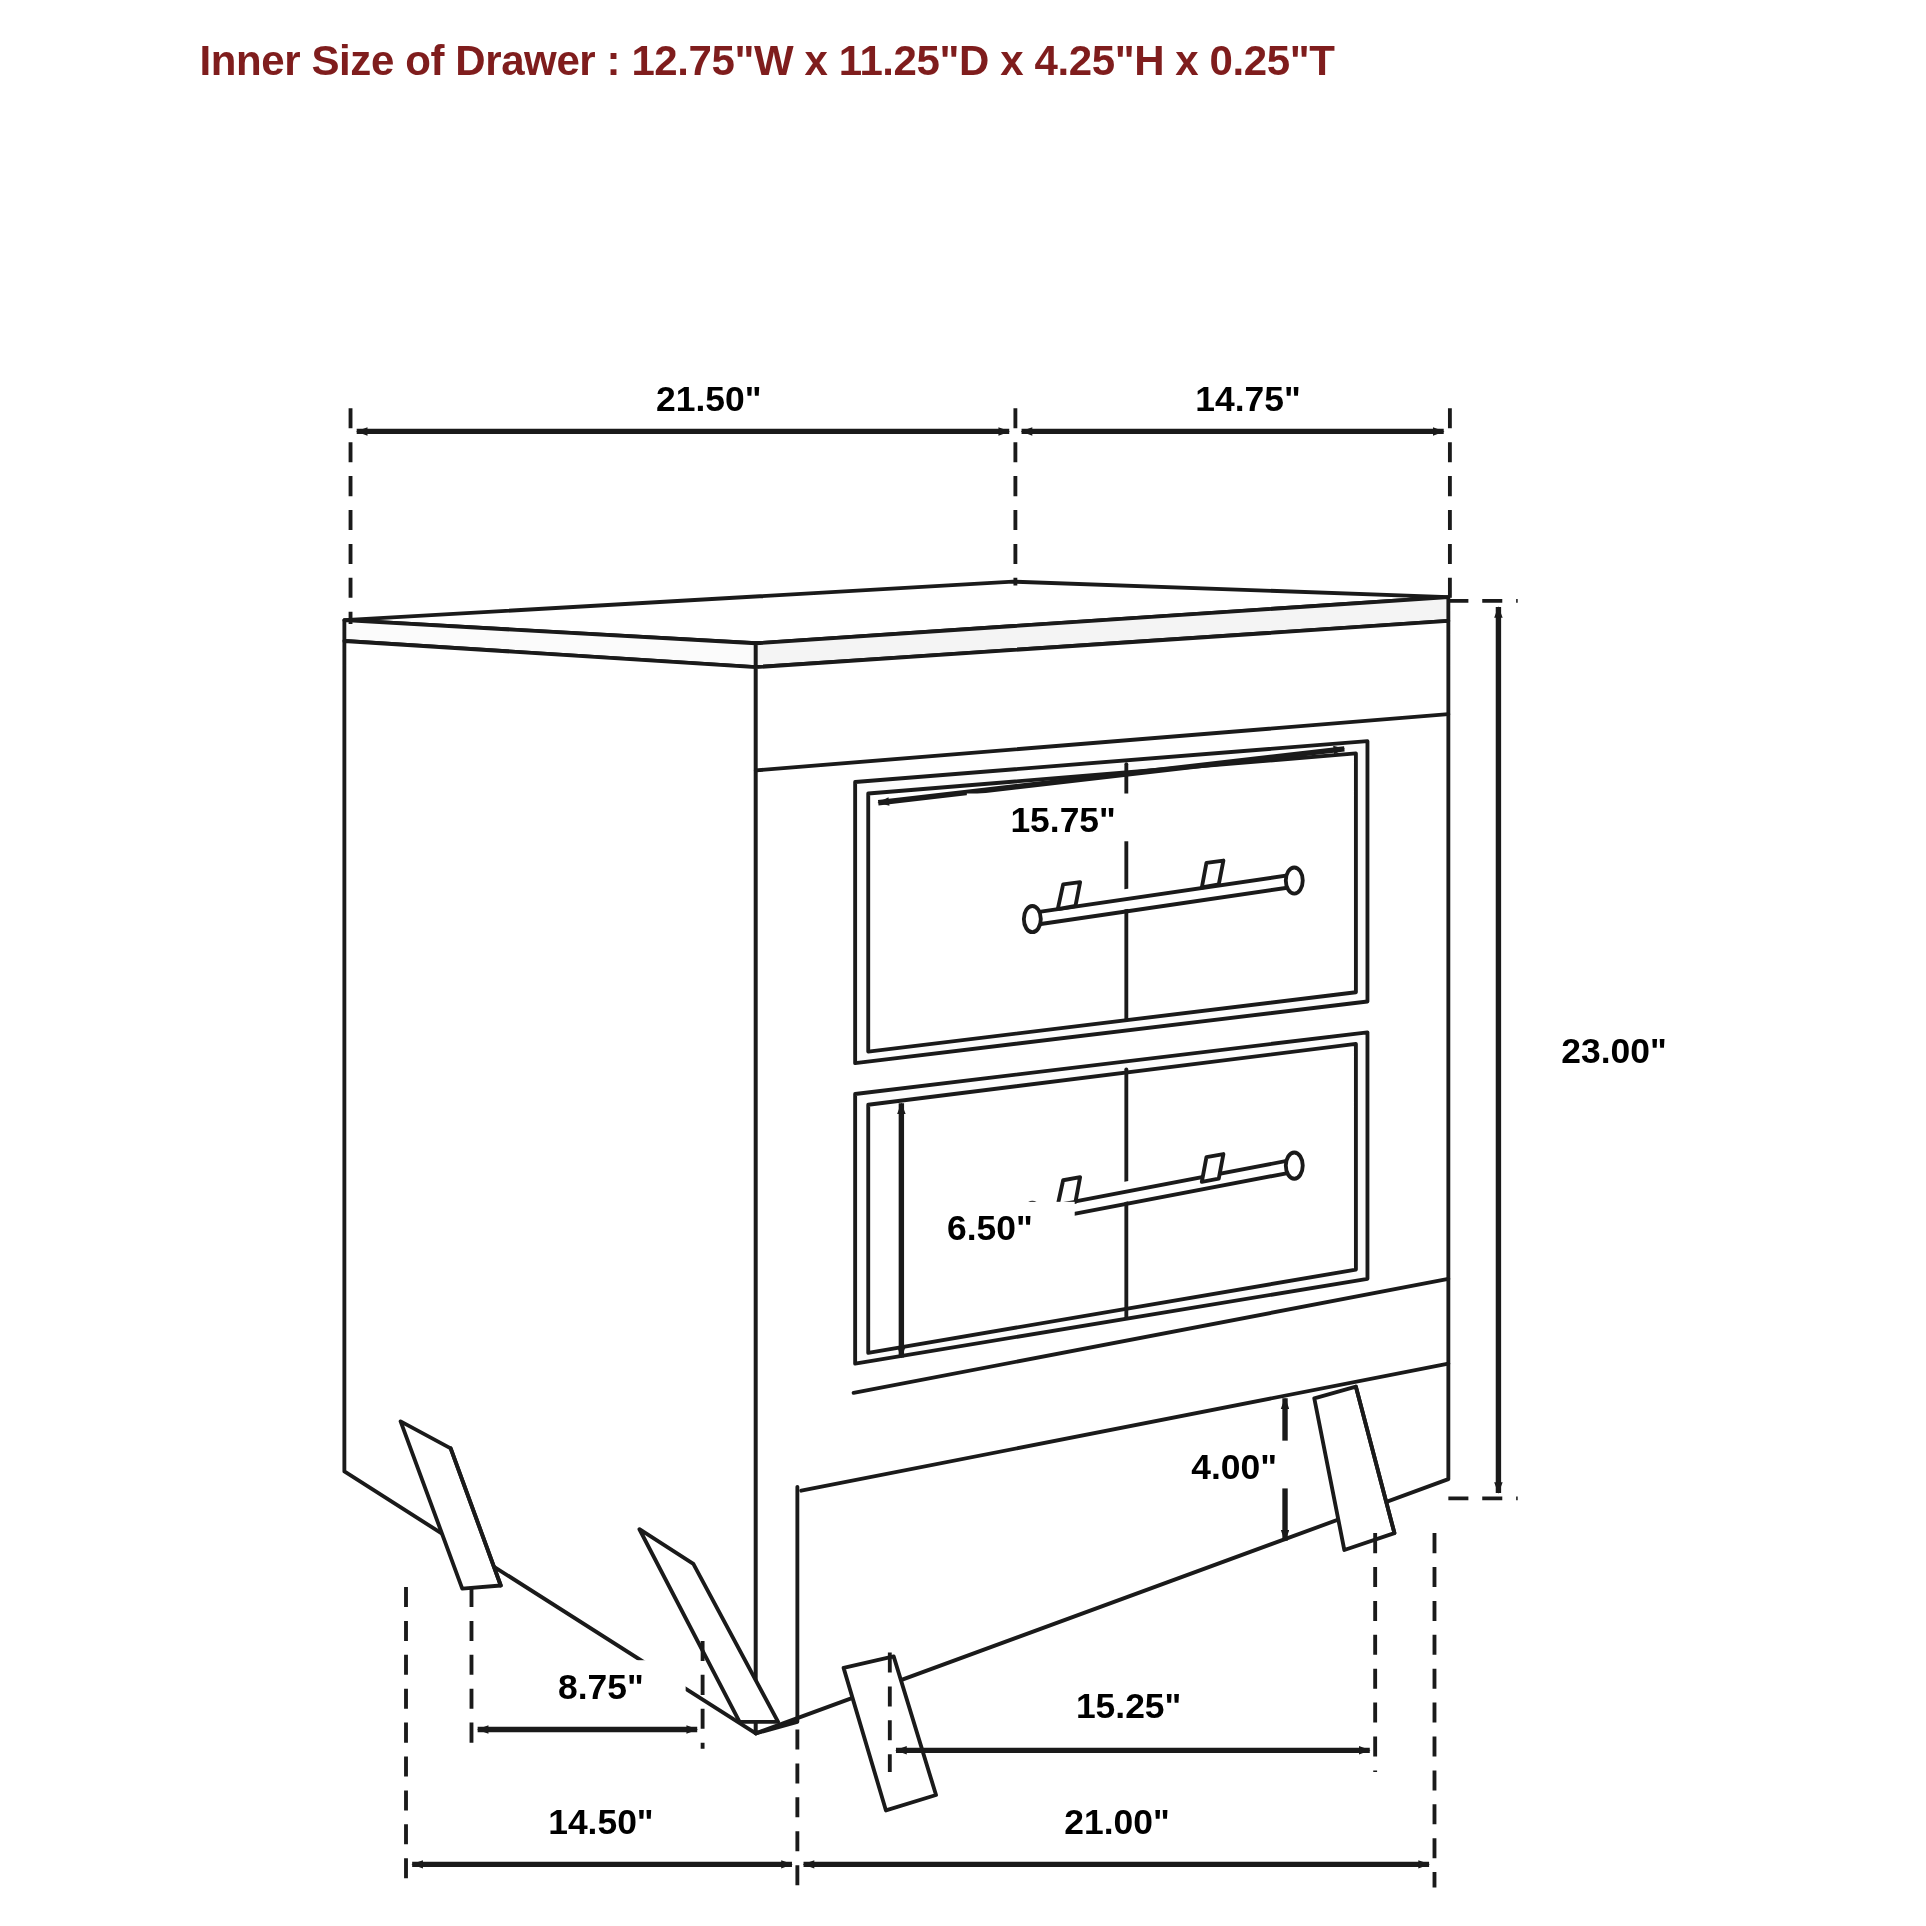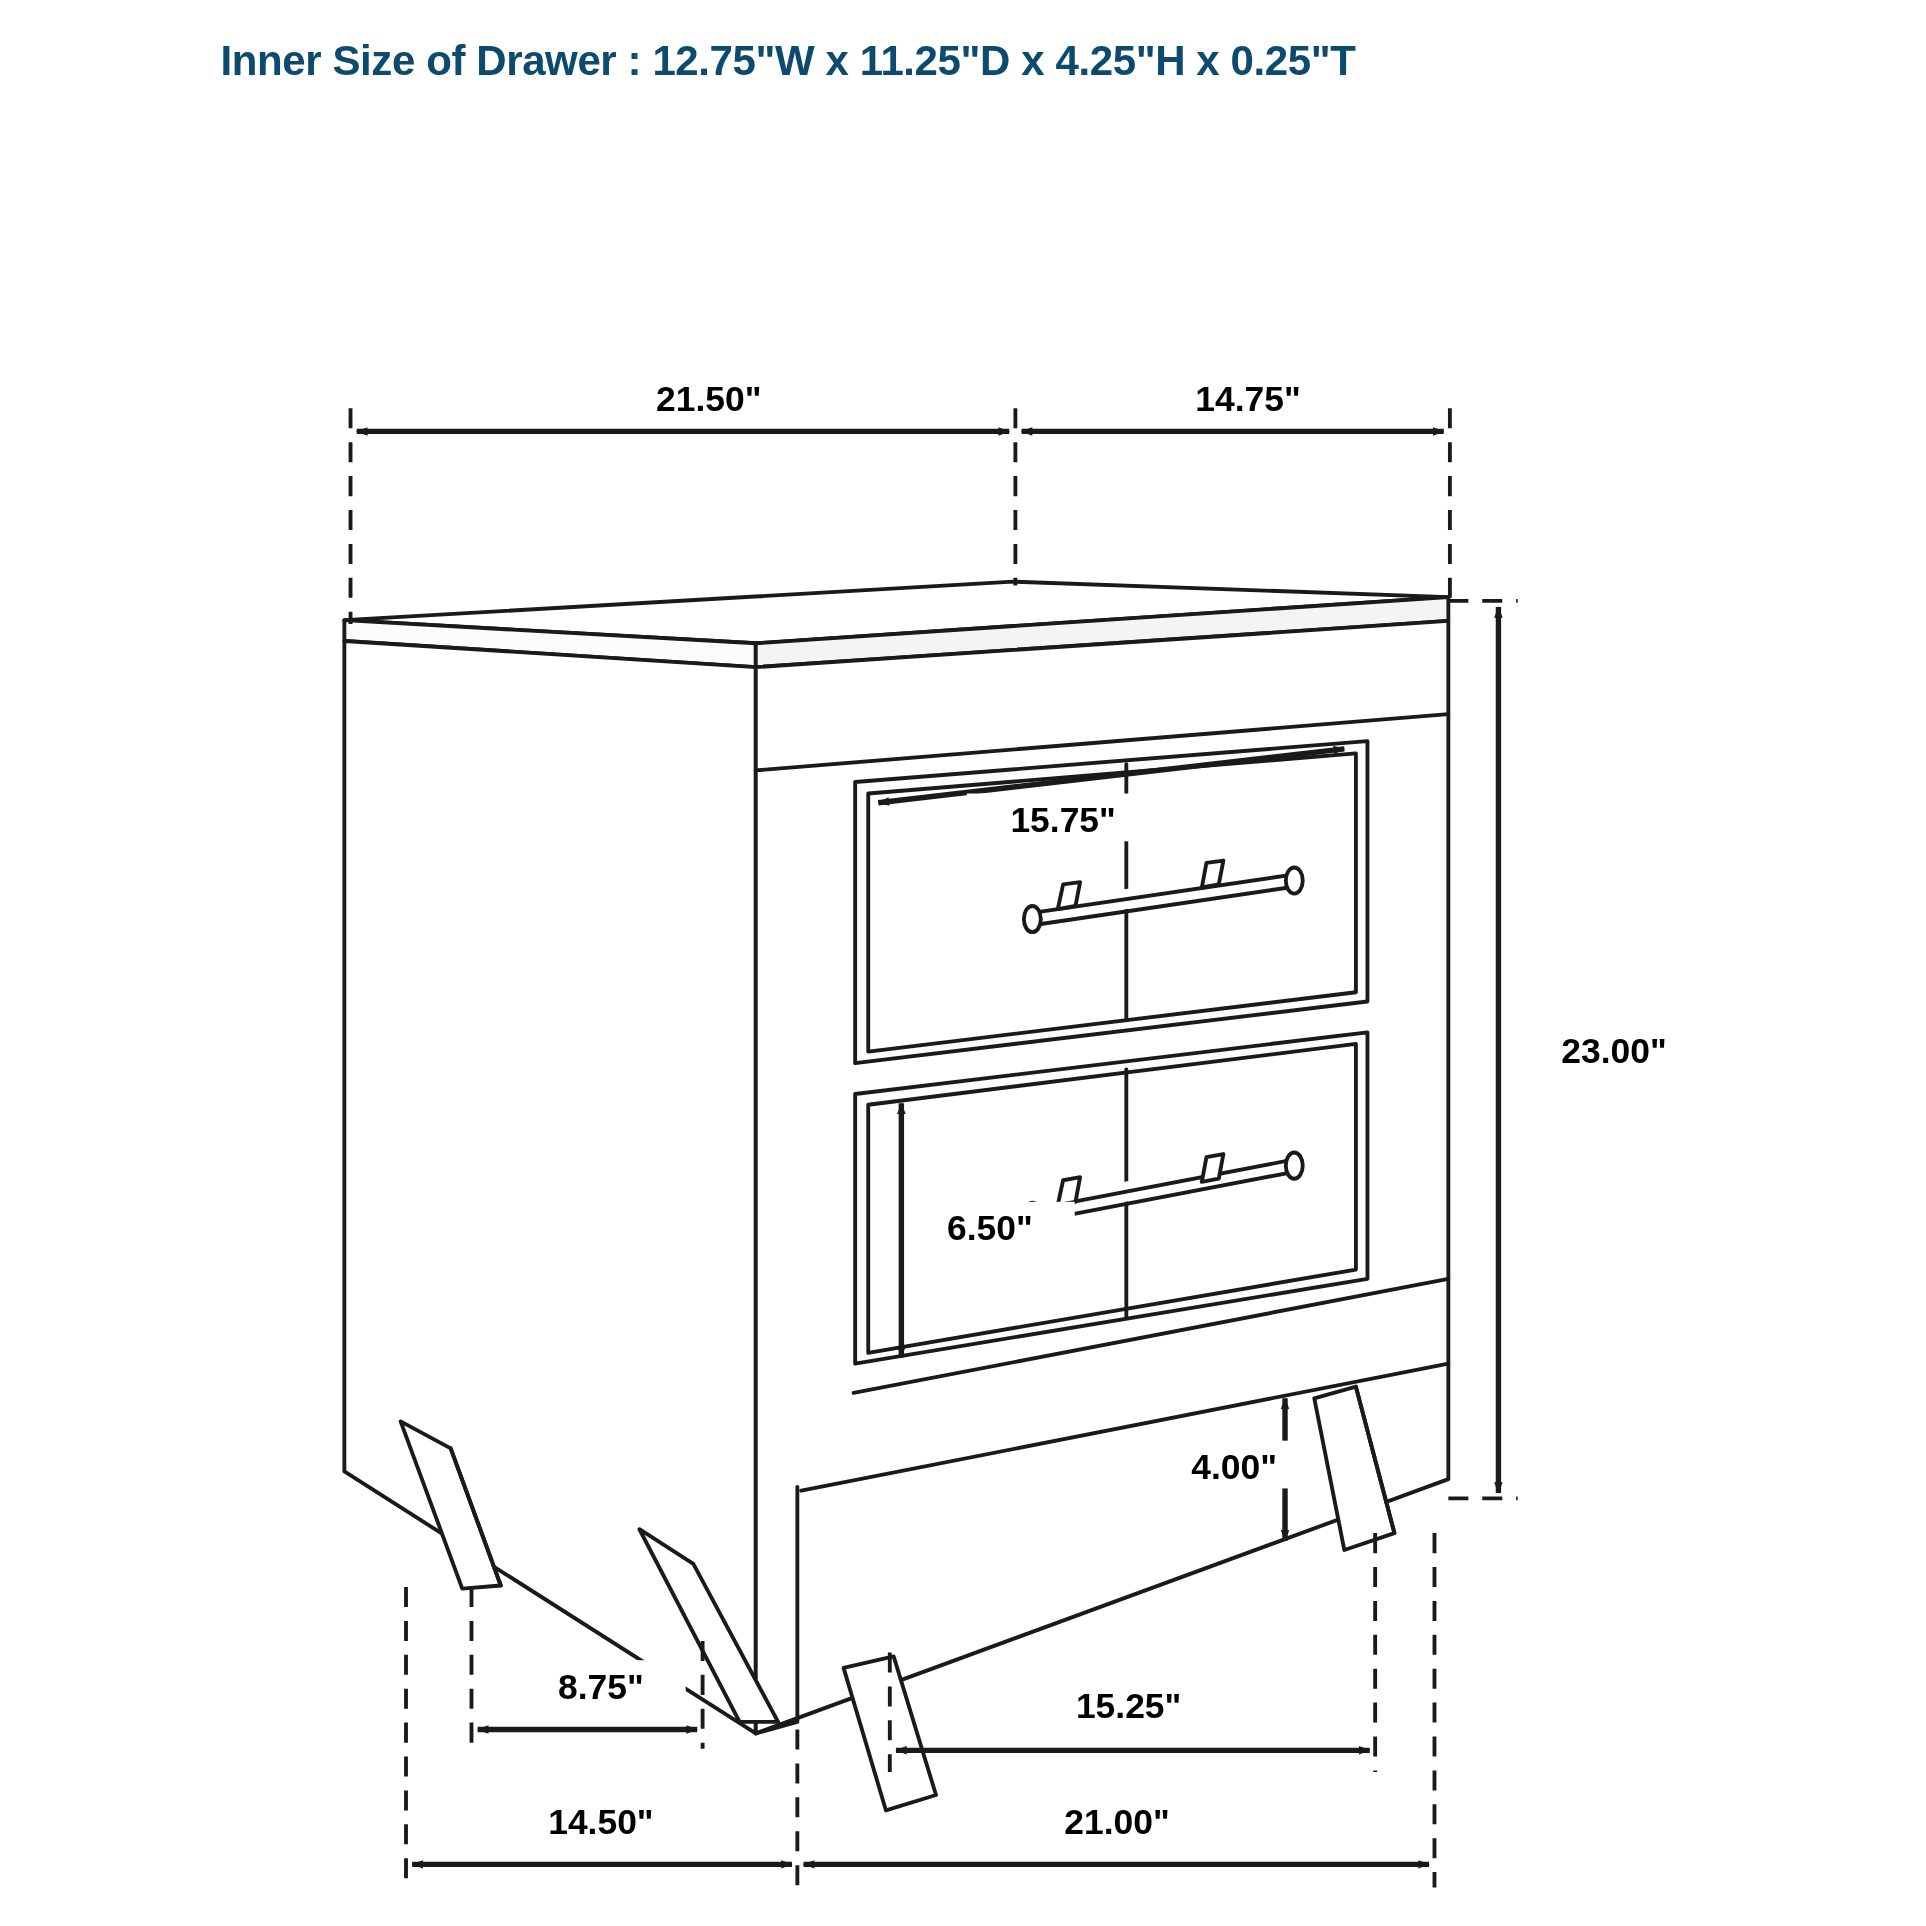--- a/index.html
+++ b/index.html
@@ -19,23 +19,22 @@
     height: 1926px;
   }
   #title {
     position: absolute;
     top: 37px;
     left: 0;
     width: 1534px;
     text-align: center;
     font-size: 42px;
     font-weight: bold;
-    color: #0c4a6e;
+    color: #7f1d1d;
     letter-spacing: -0.4px;
-    padding-left: 21px;
   }
   svg#drawing {
     position: absolute;
     top: 0;
     left: 0;
     width: 1926px;
     height: 1926px;
   }
   .dimtext {
     font-family: "Liberation Sans", sans-serif;

